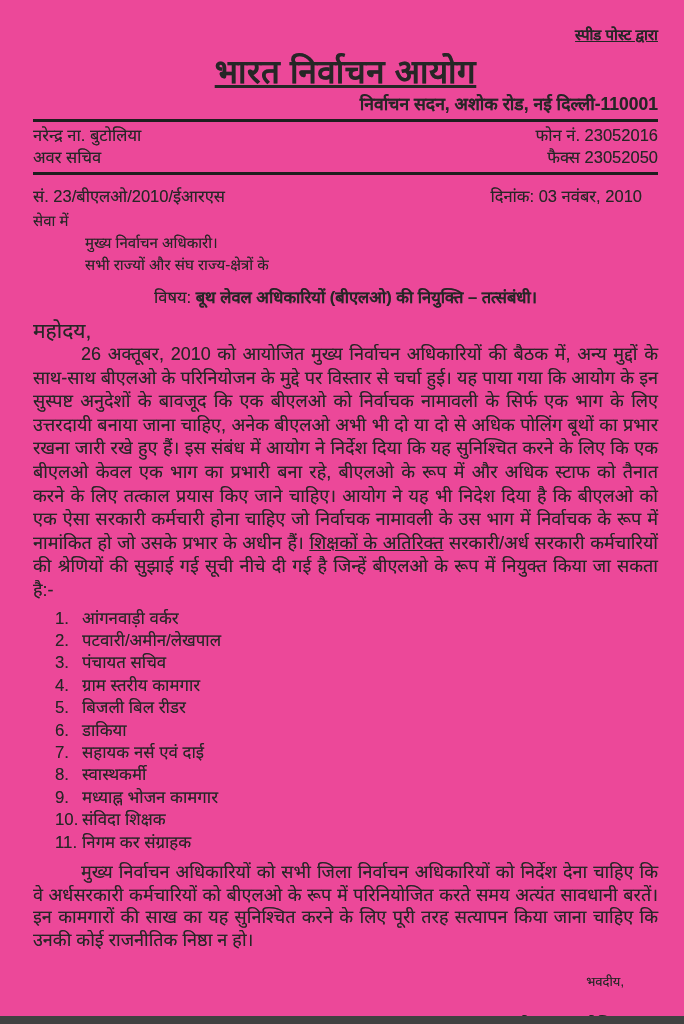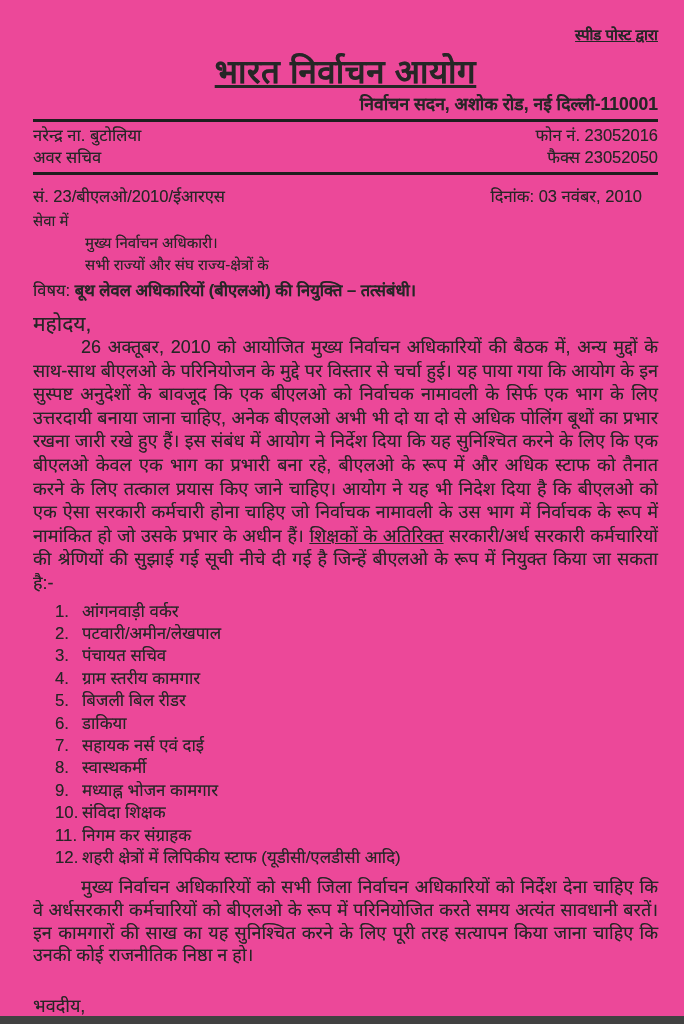--- a/index.html
+++ b/index.html
@@ -63,21 +63,21 @@
     margin-top: 11px;
     font-size: 16.5px;
     line-height: 21px;
     text-align: center;
   }
   .ref-row .letter-date { padding-right: 16px; }
   
   .recipient { margin-top: 3px; font-size: 15px; line-height: 22px; }
   .recipient .indent-line { padding-left: 52px; }
   
-  .subject-line { margin-top: 3px; font-size: 16.5px; line-height: 22px; }
+  .subject-line { margin-top: 10px; font-size: 16.5px; line-height: 22px; text-align: center; }
   .subject-line .subject-text { font-weight: bold; }
   
   .salutation { margin-top: 12px; font-size: 21px; line-height: 22px; }
   .para {
     font-size: 18px;
     line-height: 23.6px;
     text-align: justify;
     text-indent: 48px;
   }
   .para-1 { margin-top: 1px; }
@@ -95,24 +95,24 @@
   .staff-list .num {
     width: 27px;
     flex: 0 0 27px;
   }
   .para-2 {
     margin-top: 7px;
     line-height: 22.6px;
   }
   
   .complimentary-close {
-    margin-top: 28px;
-    text-align: left;
+    margin-top: 20px;
+    text-align: right;
     padding-right: 34px;
-    font-size: 18px;
+    font-size: 13px;
     line-height: 22px;
   }
   .signatory-name {
     margin-top: 20px;
     text-align: right;
     padding-right: 24px;
     font-size: 17.5px;
     font-weight: bold;
     line-height: 24px;
   }
@@ -211,24 +211,20 @@
           <span class="lbl">मध्याह्न भोजन कामगार</span>
         </li>
       <li>
           <span class="num">10.</span>
           <span class="lbl">संविदा शिक्षक</span>
         </li>
       <li>
           <span class="num">11.</span>
           <span class="lbl">निगम कर संग्राहक</span>
         </li>
-      <li>
-          <span class="num">12.</span>
-          <span class="lbl">शहरी क्षेत्रों में लिपिकीय स्टाफ (यूडीसी/एलडीसी आदि)</span>
-        </li>
     </ol>
 
     <p class="para para-2">मुख्य निर्वाचन अधिकारियों को सभी जिला निर्वाचन अधिकारियों को निर्देश देना चाहिए कि वे अर्धसरकारी कर्मचारियों को बीएलओ के रूप में परिनियोजित करते समय अत्यंत सावधानी बरतें। इन कामगारों की साख का यह सुनिश्चित करने के लिए पूरी तरह सत्यापन किया जाना चाहिए कि उनकी कोई राजनीतिक निष्ठा न हो।</p>
 
     <div class="complimentary-close">भवदीय,</div>
     <div class="signatory-name">(नरेन्द्र ना. बुटोलिया)</div>
 
   </div>
 
   <div class="bottom-scan-edge"></div>

